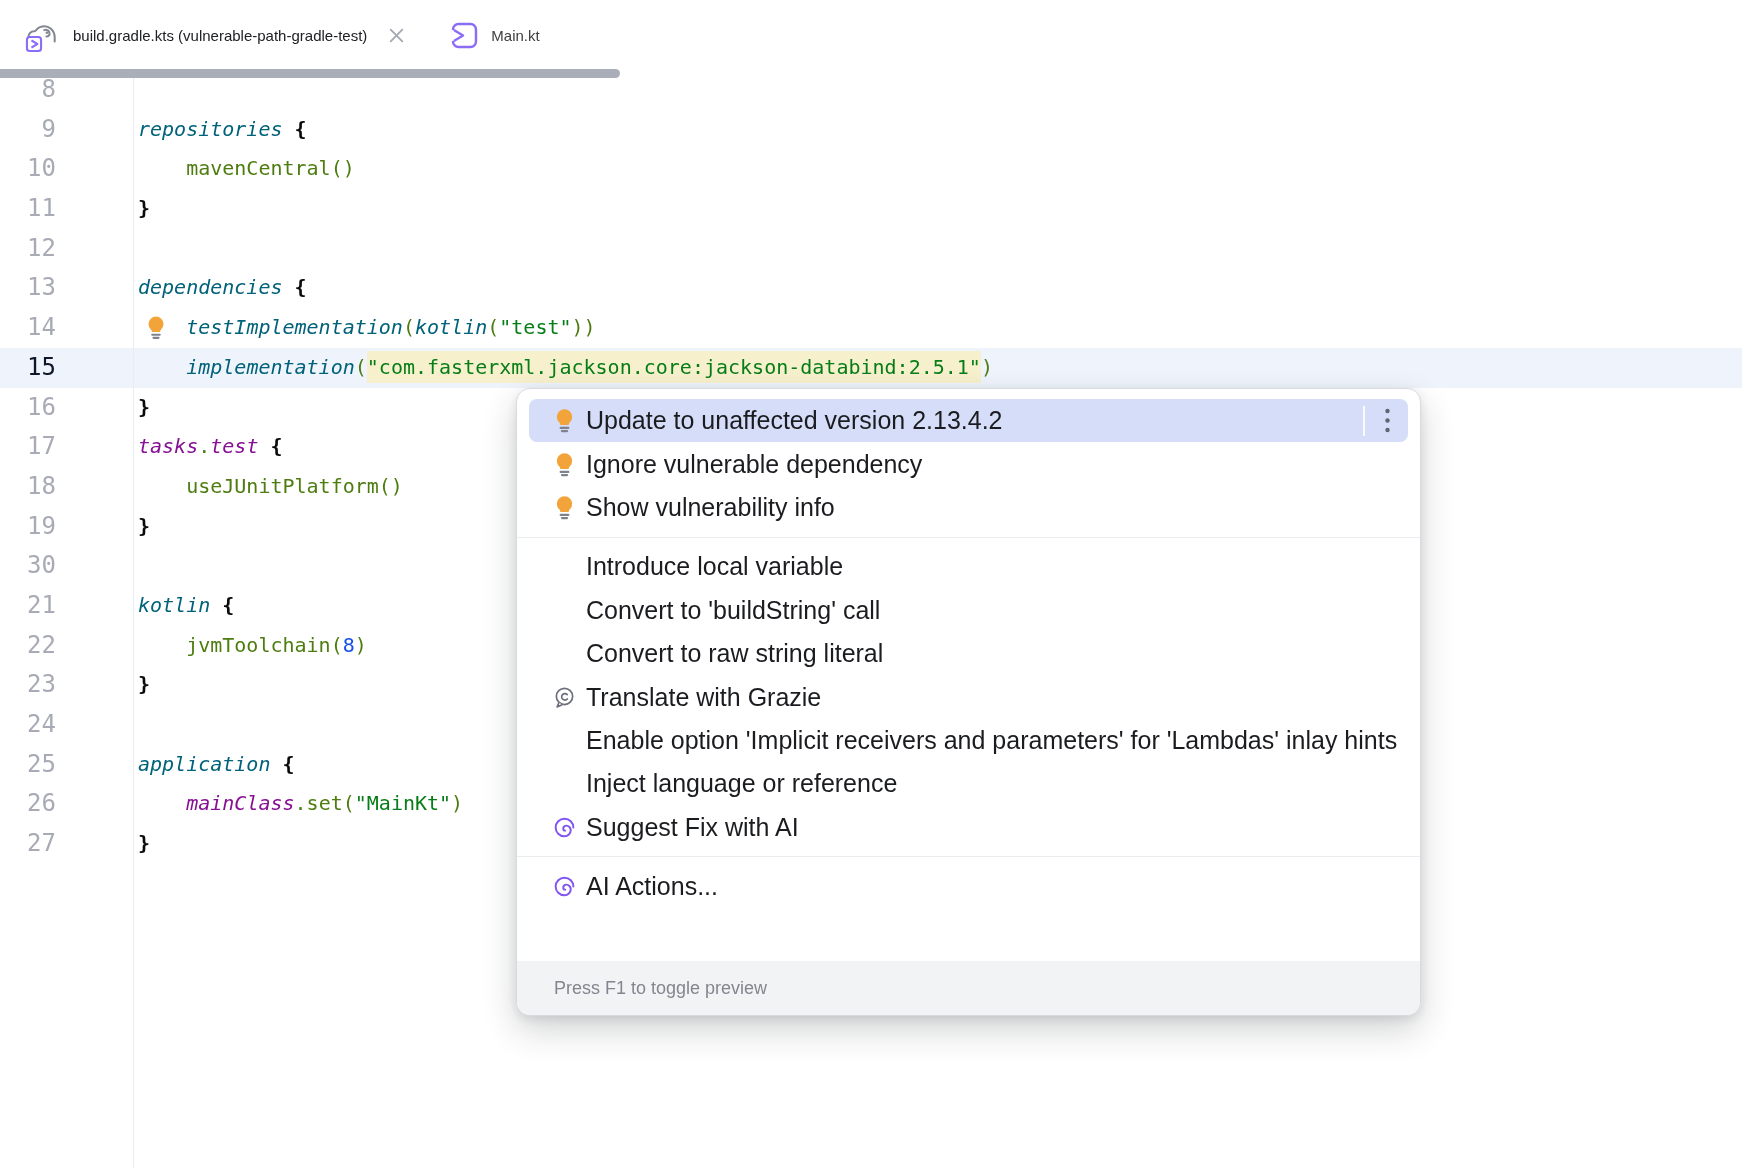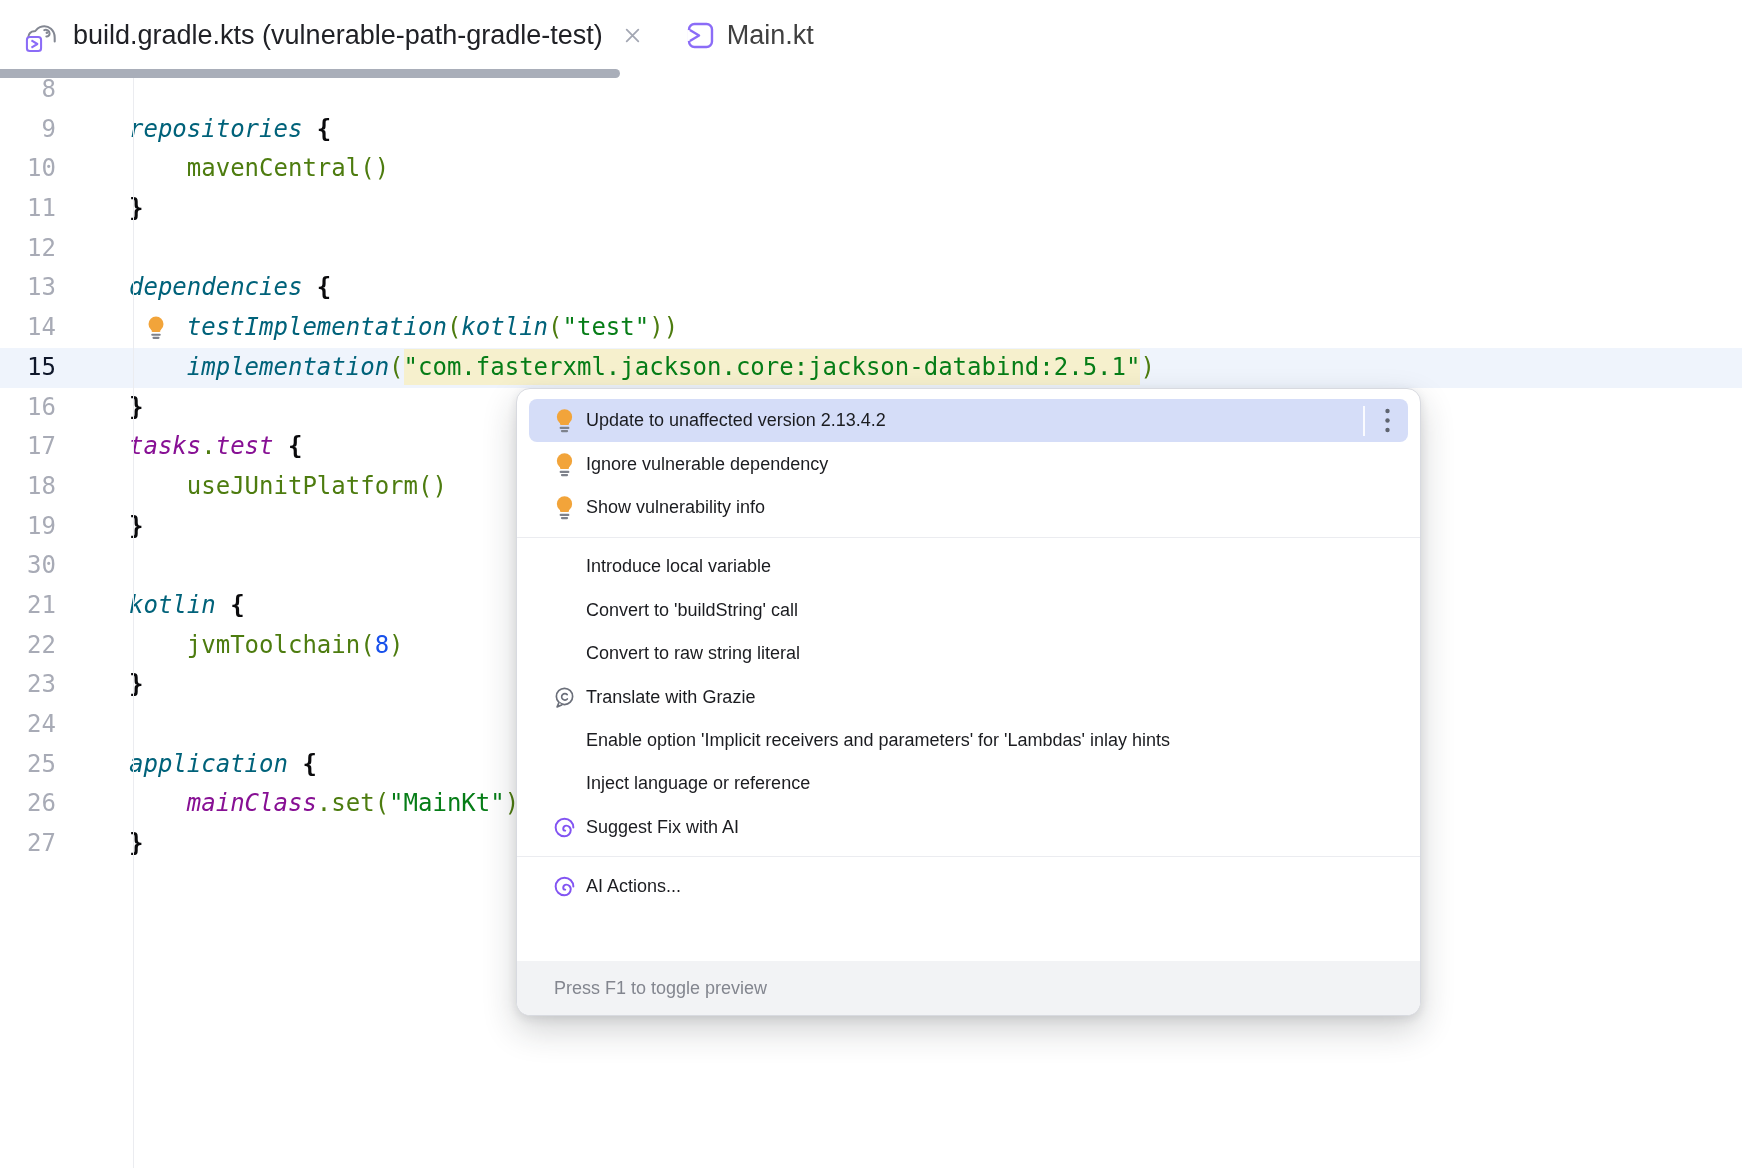--- a/index.html
+++ b/index.html
@@ -8,52 +8,52 @@
     position:relative; background:#ffffff; overflow:hidden;
     font-family:"Liberation Sans", sans-serif;
   }
 
   
   .tabbar { position:absolute; top:0; left:0; right:0; height:70px; background:#fff; display:flex; align-items:center; }
   .tab { display:flex; align-items:center; height:100%; }
   .tab--active { padding-left:25px; }
   .tab--inactive { padding-left:44px; }
   .tab-icon { flex:none; display:flex; align-items:center; justify-content:center; }
-  .tab-label { margin-left:12px; font-size:27px; color:#202126; white-space:nowrap; }
+  .tab-label { margin-left:12px; font-size:15px; color:#202126; white-space:nowrap; }
   .tab--inactive .tab-label { color:#404040; }
   .tab-close { margin-left:20px; display:flex; align-items:center; cursor:pointer; }
   .active-underline { position:absolute; top:69px; left:0; width:620px; height:9px; background:#A9AEB9; border-radius:0 5px 5px 0; z-index:5; }
 
   
   .editor { position:absolute; top:70px; left:0; right:0; bottom:0; background:#fff; }
   .gutter-sep { position:absolute; left:133px; top:0; bottom:0; width:1px; background:#EBECF0; }
   .code-row { position:relative; height:39.7px; }
   .code-row.caret { background:#EFF4FC; }
   .lnum { position:absolute; left:0; top:0; width:56px; text-align:right; font-family:"DejaVu Sans Mono", monospace; font-size:24px; line-height:39.7px; color:#A8ABB6; }
   .code-row.caret .lnum { color:#0f172a; }
-  .code-text { position:absolute; left:129px; top:0; white-space:pre; font-family:"DejaVu Sans Mono", monospace; font-size:24px; line-height:39.7px; }
+  .code-text { position:absolute; left:138px; top:0; white-space:pre; font-family:"DejaVu Sans Mono", monospace; font-size:20px; line-height:39.7px; }
   .row-bulb { position:absolute; left:145px; top:6px; width:22px; height:27px; }
   .row-bulb svg { width:22px; height:27px; }
   .tk-fn   { color:#00627A; font-style:italic; }
   .tk-prop { color:#871094; font-style:italic; }
   .tk-str  { color:#067D17; }
   .tk-strhl{ color:#067D17; background:#F6F0CD; padding:4px 0; }
   .tk-num  { color:#1750EB; }
   .tk-pl   { color:#4d7c0f; }
   .tk-br   { color:#0A0A0C; font-weight:bold; }
 
   
   .popup {
     position:absolute; left:516px; top:388px; width:905px; height:628px;
     background:#fff; border:1px solid #D8DAE0; border-radius:14px;
     box-shadow:0 14px 34px rgba(32,34,42,.20), 0 3px 10px rgba(32,34,42,.10);
     display:flex; flex-direction:column; overflow:hidden; z-index:10;
   }
   .popup-list { padding-top:10px; flex:1; }
-  .pitem { height:43.4px; margin:0 12px; display:flex; align-items:center; border-radius:8px; padding:0 10px 0 22px; font-size:18px; color:#1B1C20; cursor:pointer; }
+  .pitem { height:43.4px; margin:0 12px; display:flex; align-items:center; border-radius:8px; padding:0 10px 0 22px; font-size:25px; color:#1B1C20; cursor:pointer; }
   .pitem.selected { background:#D5DDF8; }
   .pic { width:26px; height:28px; margin-right:9px; flex:none; display:flex; align-items:center; justify-content:center; }
   .pic svg { width:25px; height:27px; }
   .pitem-label { white-space:nowrap; }
   .psep { height:16px; display:flex; align-items:center; }
   .psep .line { width:100%; height:1px; background:#EBECF0; }
   .sel-divider { width:2px; height:30px; background:rgba(255,255,255,.88); margin-left:auto; flex:none; }
   .kebab { margin-left:18px; margin-right:6px; flex:none; display:flex; align-items:center; cursor:pointer; }
   .popup-footer { height:54px; flex:none; background:#F2F3F5; display:flex; align-items:center; padding-left:37px; font-size:18px; color:#83868F; }
 </style>

